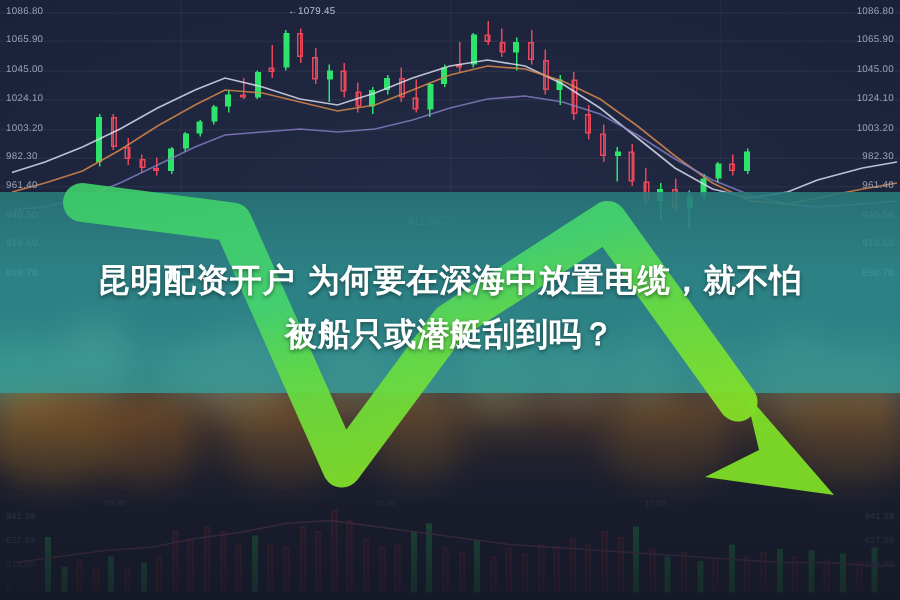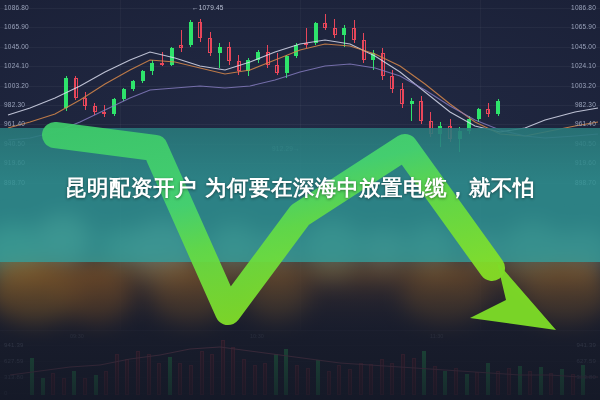--- a/index.html
+++ b/index.html
@@ -425,15 +425,16 @@
         <stop offset="62%" stop-color="#63dc45"></stop>
         <stop offset="100%" stop-color="#86e225"></stop>
       </linearGradient>
     </defs>
     <polyline id="arrow-shaft" fill="none" stroke="url(#agrad)" stroke-width="26" stroke-linejoin="round" stroke-linecap="round" opacity=".93" points="55,135 155,148 228,312 300,215 405,147 492,268"></polyline>
     <polygon id="arrow-head" fill="#7ddc28" opacity=".96" points="497,262 556,330 470,318 506,300"></polygon>
   </svg>
 
   <div id="headline">
     <span>昆明配资开户 为何要在深海中放置电缆，就不怕</span>
+    <span>被船只或潜艇刮到吗？</span>
   </div>
 
 </div>
 
 </body></html>

